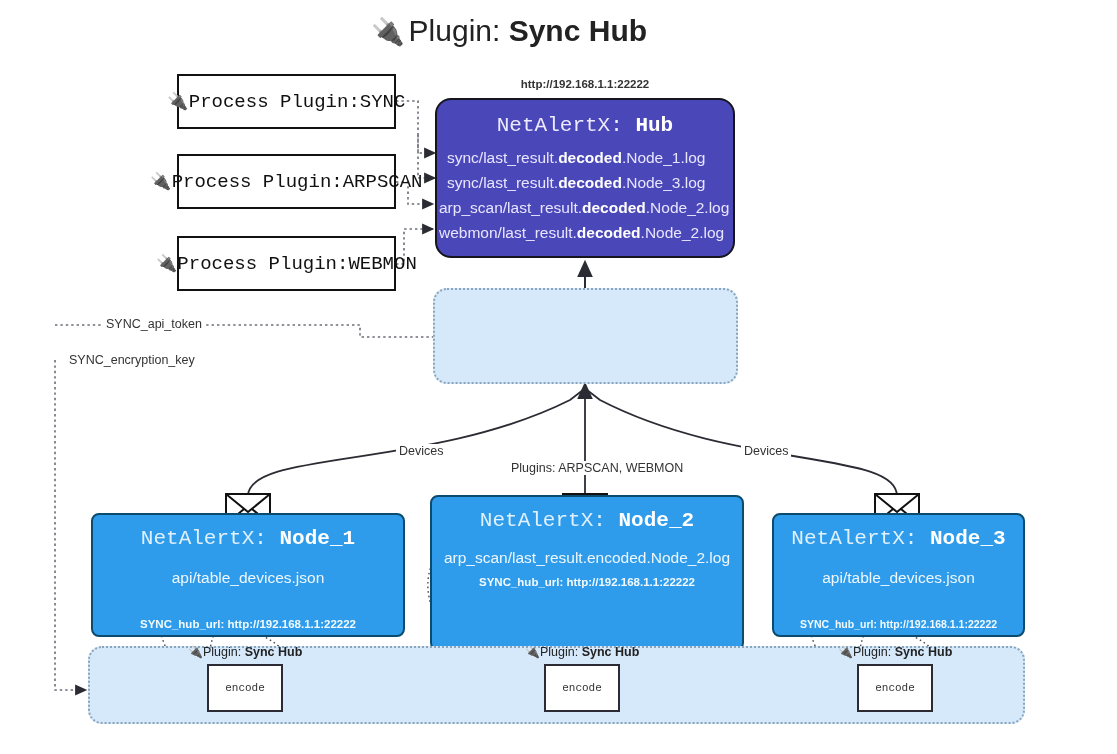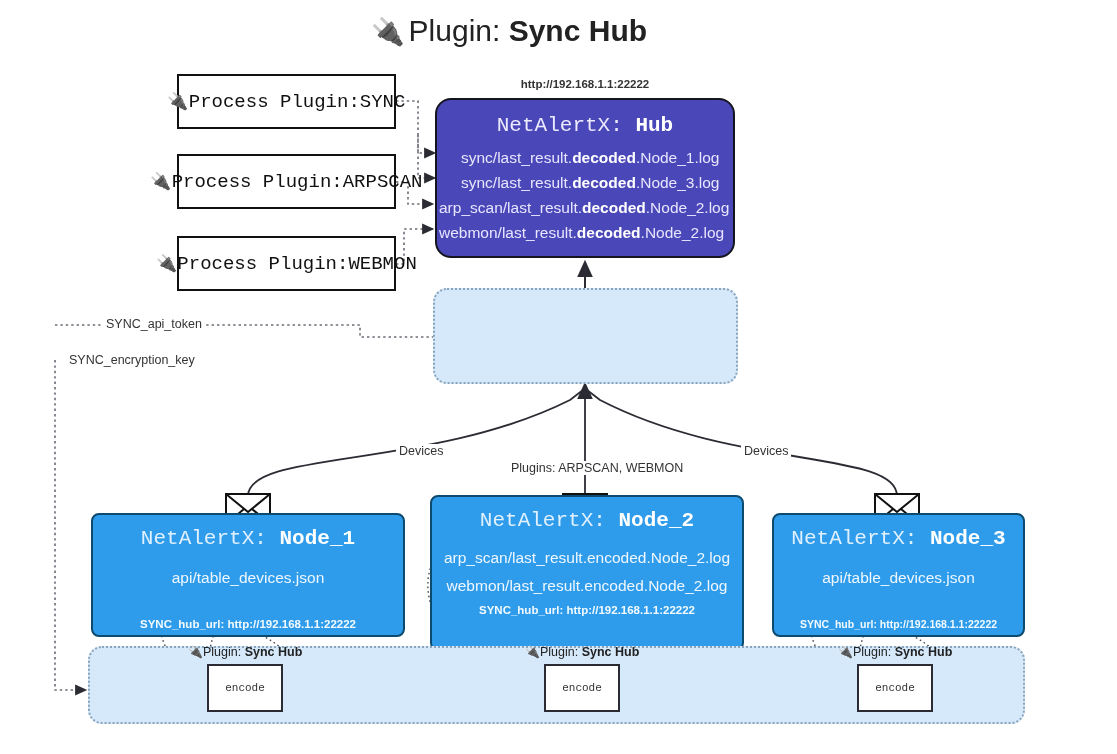--- a/index.html
+++ b/index.html
@@ -23,21 +23,21 @@
   .pbox .l1{white-space:nowrap;}
   .pbox .plug{font-family:"DejaVu Sans",sans-serif;font-size:17px;}
 
   
   #hubUrl{font-size:11.5px;font-weight:bold;color:#333;text-align:center;}
   #hub{background:#4a47b8;border:2px solid #15151f;border-radius:16px;
        padding-top:6px;color:#fff;}
   #hubTitle{font-family:"Liberation Mono","DejaVu Sans Mono",monospace;
             font-size:21px;text-align:center;margin:8px 0 8px 0;color:#eceaff;}
   #hubTitle b{color:#fff;}
-  .hubrow{font-size:15.5px;color:#e8e6ff;line-height:25px;padding-left:24px;white-space:nowrap;}
+  .hubrow{font-size:15.5px;color:#e8e6ff;line-height:25px;padding-left:10px;white-space:nowrap;}
   .hubrow b{color:#ffffff;font-weight:bold;}
 
   
   .lbox{background:#d6e9fb;border:2px dotted #8aa5bb;border-radius:14px;}
 
   
   .wbox{background:#fff;border:2px solid #2b2b33;
         display:flex;align-items:center;justify-content:center;
         font-family:"Liberation Mono","DejaVu Sans Mono",monospace;color:#333;}
   #decodeBox{font-size:21px;}
@@ -174,21 +174,20 @@
     <div class="nodeLine" style="margin-top:14px;">api/table_devices.json</div>
     <div class="nodeFoot" style="margin-top:26px;">SYNC_hub_url: http://192.168.1.1:22222</div>
   </div>
 
   <div class="abs node" style="left:430px;top:495px;width:314px;height:156px;">
     <div class="nodeTitle">
       <span>NetAlertX:</span>
       <b>Node_2</b>
     </div>
     <div class="nodeLine" style="margin-top:12px;">arp_scan/last_result.encoded.Node_2.log</div>
-    <div class="nodeLine">webmon/last_result.encoded.Node_2.log</div>
     <div class="nodeFoot" style="margin-top:4px;">SYNC_hub_url: http://192.168.1.1:22222</div>
   </div>
 
   <div class="abs node" style="left:772px;top:513px;width:253px;height:124px;">
     <div class="nodeTitle">
       <span>NetAlertX:</span>
       <b>Node_3</b>
     </div>
     <div class="nodeLine" style="margin-top:14px;">api/table_devices.json</div>
     <div class="nodeFoot" style="margin-top:26px;font-size:10.5px;">SYNC_hub_url: http://192.168.1.1:22222</div>

